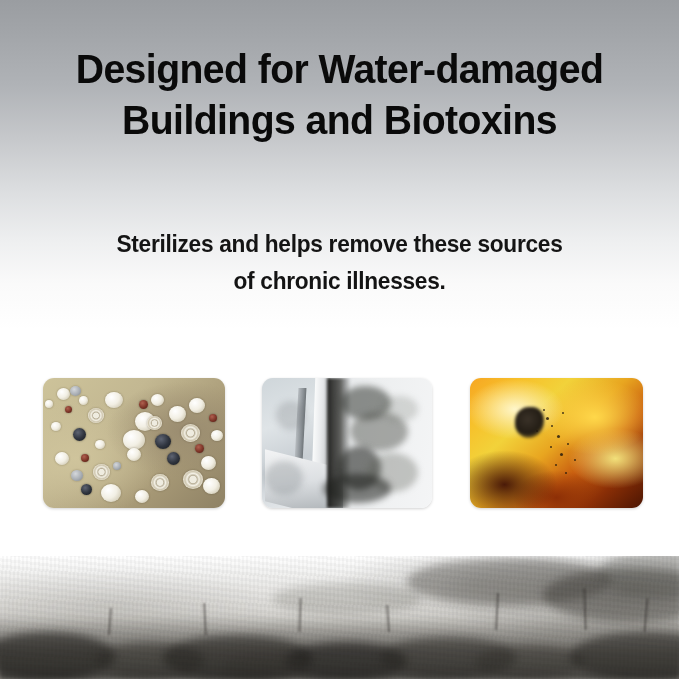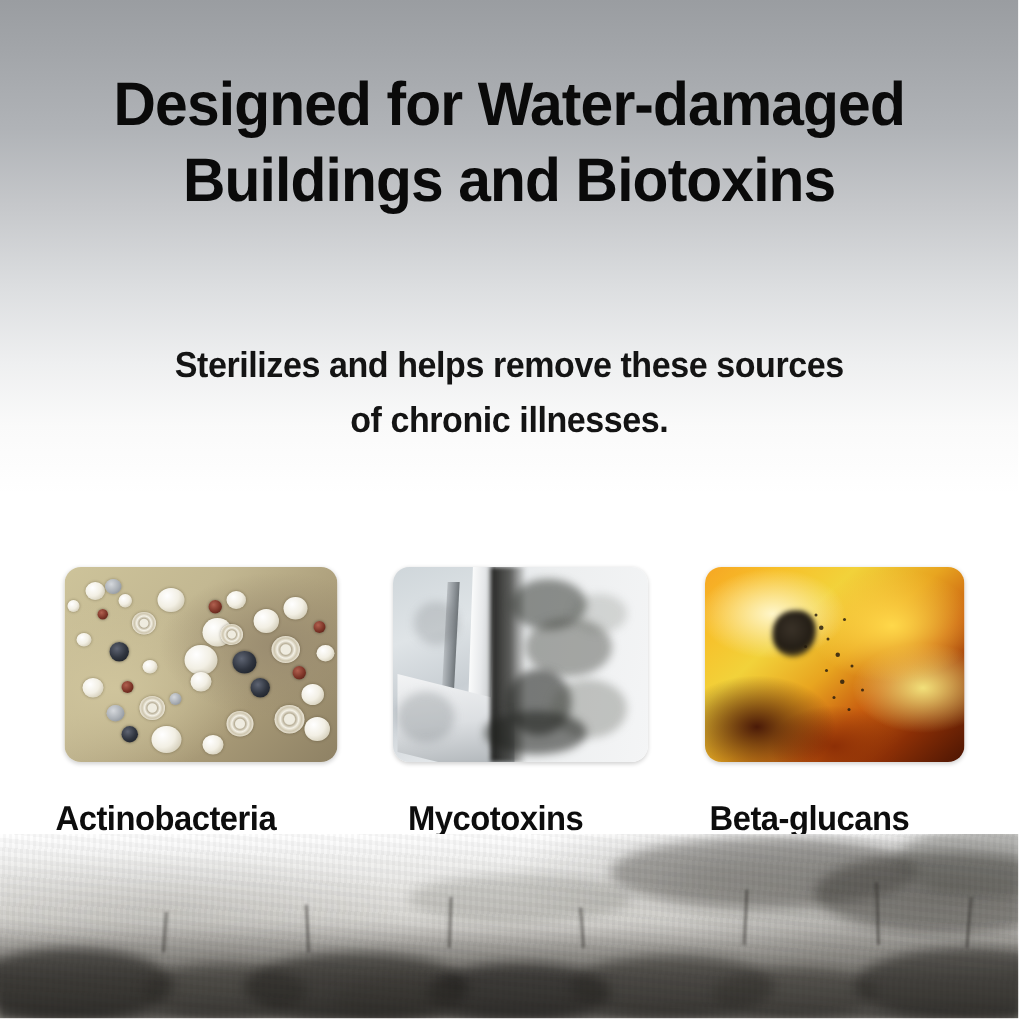--- a/index.html
+++ b/index.html
@@ -395,25 +395,20 @@
         <div class="spore-speck" style="left:42%;  top:24%; width:2px; height:2px;"></div>
         <div class="spore-speck" style="left:56%;  top:50%; width:2px; height:2px;"></div>
         <div class="spore-speck" style="left:60%;  top:62%; width:2px; height:2px;"></div>
         <div class="spore-speck" style="left:38%;  top:40%; width:2px; height:2px;"></div>
         <div class="spore-speck" style="left:53%;  top:26%; width:2px; height:2px;"></div>
       </div>
     </div>
 
   </div>
 
-  <div class="labels">
-    <div class="label label-1">Actinobacteria</div>
-    <div class="label label-2">Mycotoxins</div>
-    <div class="label label-3">Beta-glucans</div>
-  </div>
 
   <div class="wall">
     <div class="wall-haze"></div>
 
     <div class="stain" style="left:60%; top:2%;  width:30%; height:38%; background:rgba(62,60,54,0.38);"></div>
     <div class="stain" style="left:80%; top:10%; width:26%; height:44%; background:rgba(52,50,45,0.42);"></div>
     <div class="stain" style="left:88%; top:-6%; width:20%; height:40%; background:rgba(70,68,62,0.3);"></div>
     <div class="stain" style="left:40%; top:22%; width:22%; height:26%; background:rgba(92,90,84,0.22);"></div>
 
     <div class="wall-band"></div>

